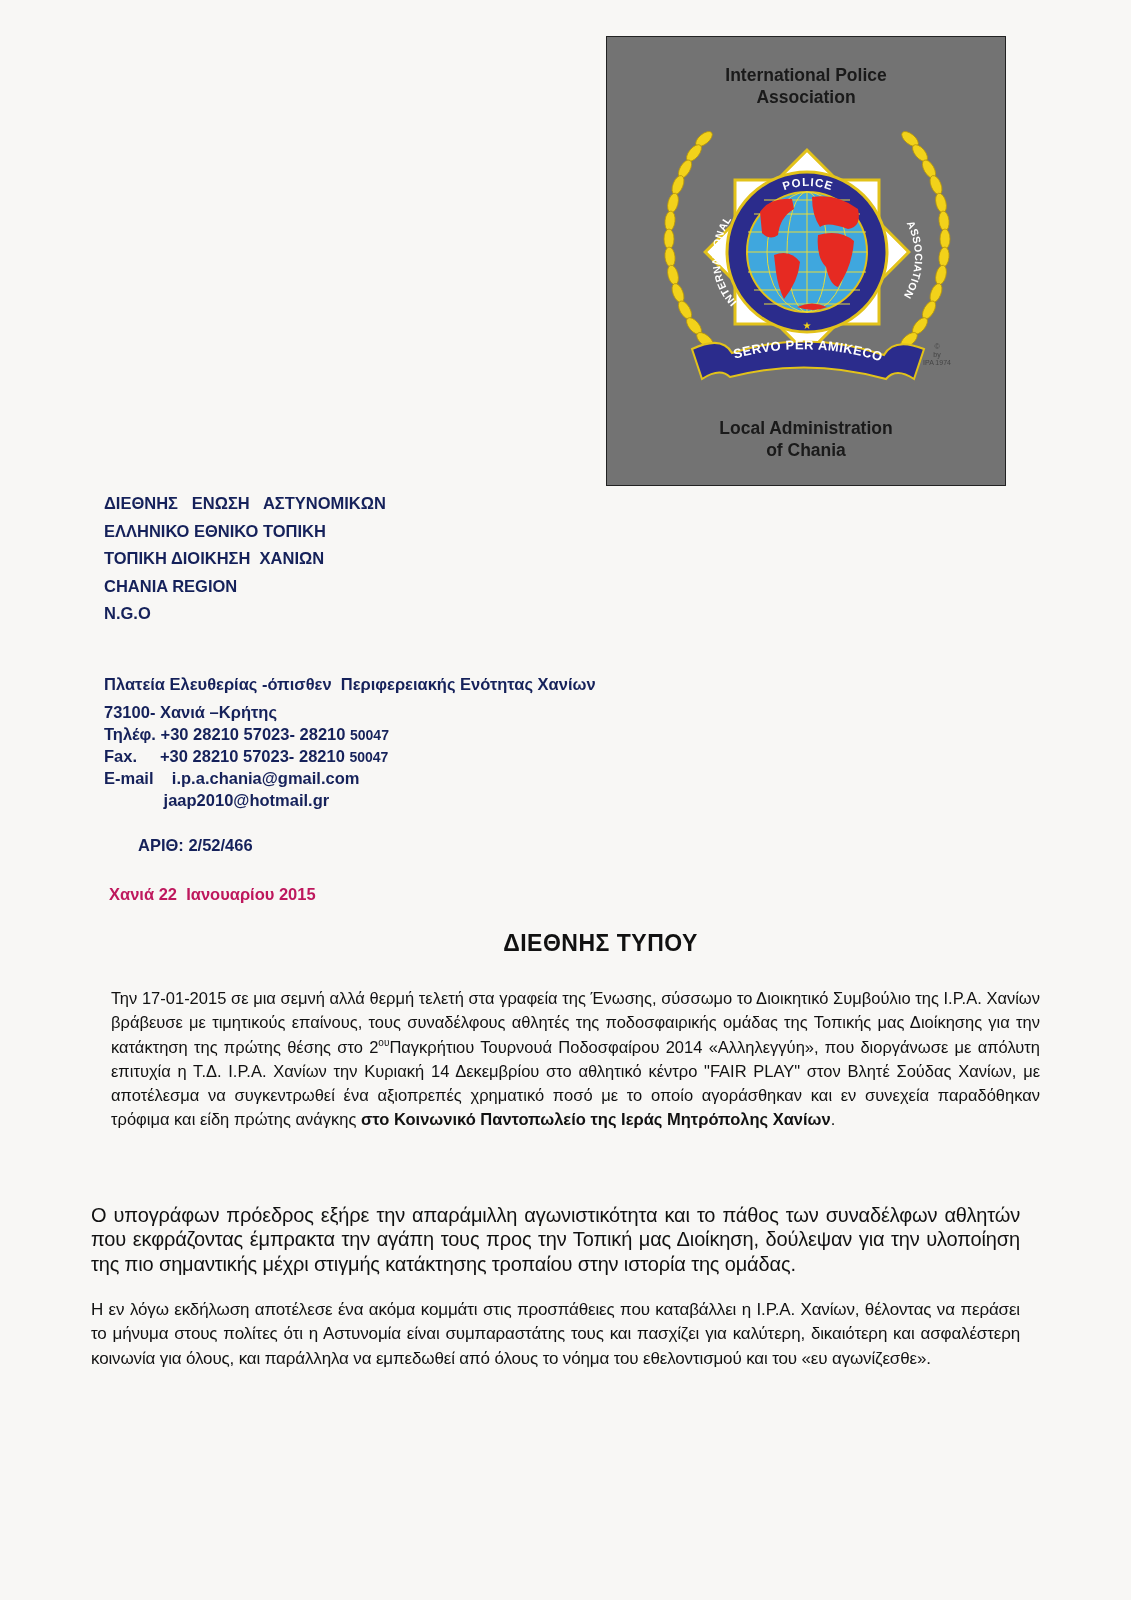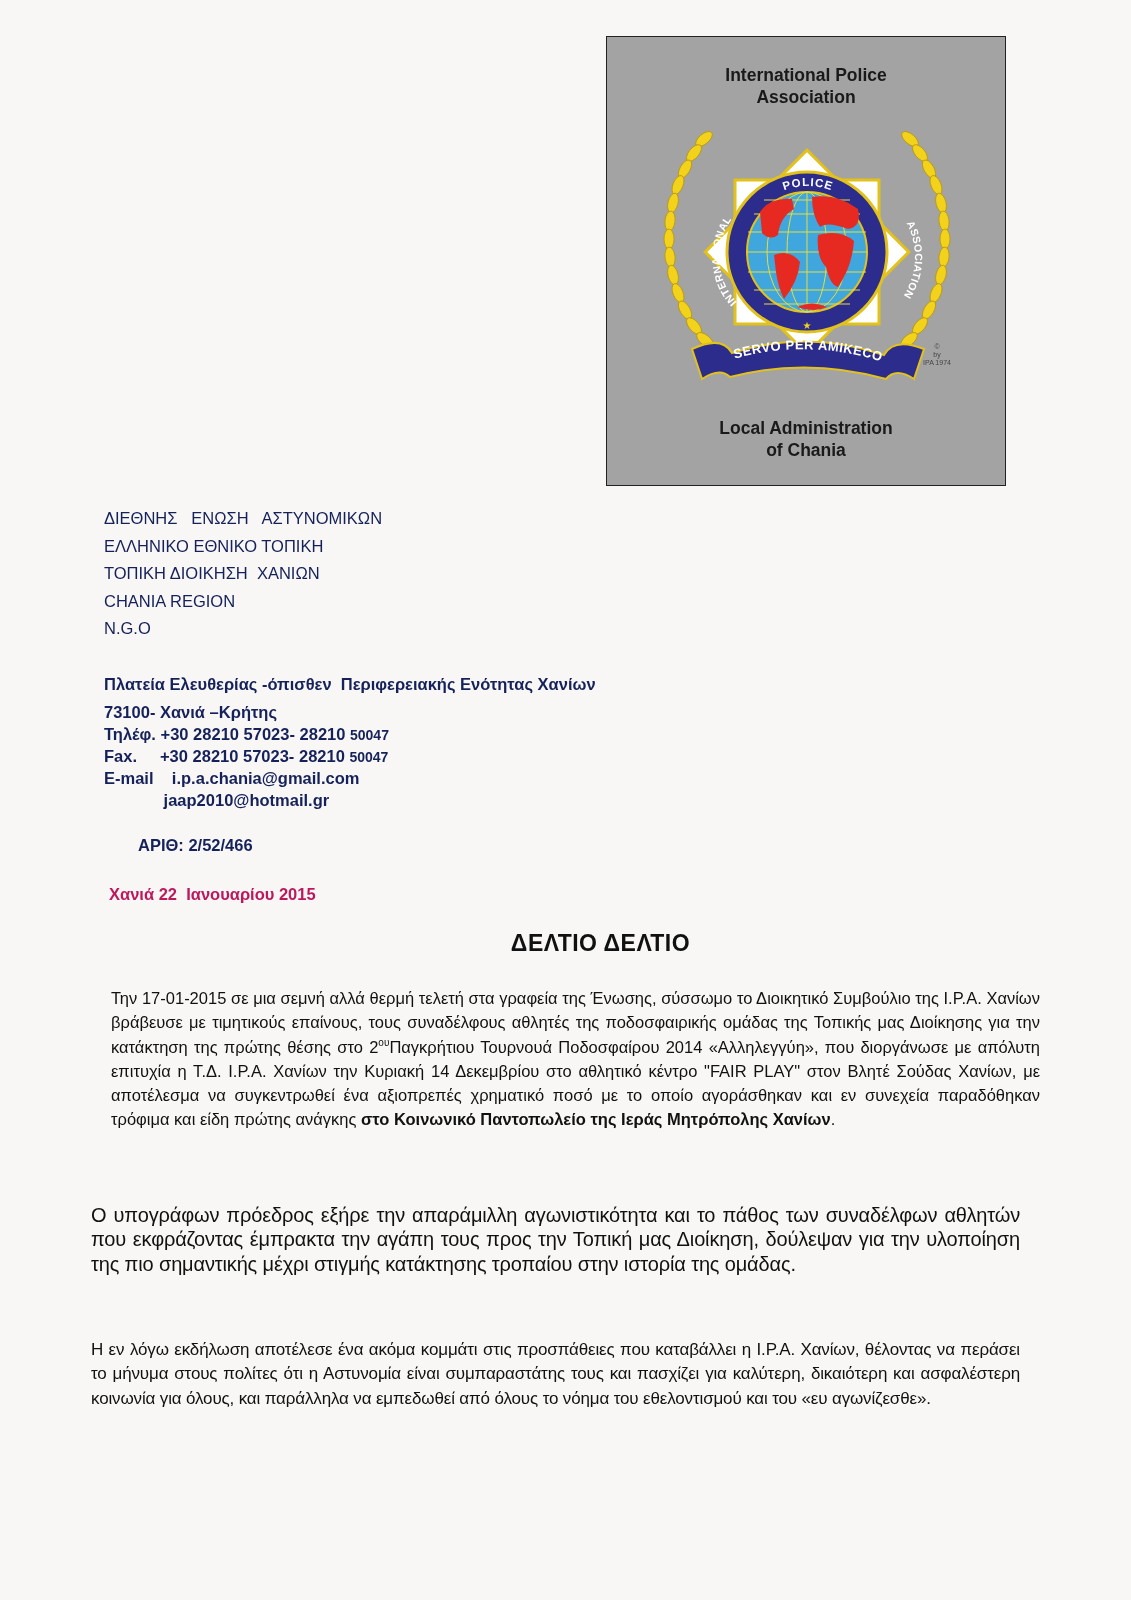--- a/index.html
+++ b/index.html
@@ -8,37 +8,37 @@
     background: #f8f7f5;
     position: relative;
     overflow: hidden;
     font-family: "Liberation Sans", sans-serif;
   }
   .logo-box {
     position: absolute; left: 606px; top: 36px;
     width: 400px; height: 450px;
     box-sizing: border-box;
     border: 1.5px solid #222;
-    background: #a3a3a3;
+    background: #737373;
   }
   .logo-title {
     position: absolute; left: 0; right: 0; top: 27px;
     text-align: center; font-weight: bold; font-size: 17.5px;
     color: #1a1a1a; line-height: 22px;
   }
   .logo-footer {
     position: absolute; left: 0; right: 0; top: 380px;
     text-align: center; font-weight: bold; font-size: 17.5px;
     color: #1a1a1a; line-height: 22px;
   }
   .emblem { position: absolute; left: 45px; top: 80px; width: 310px; height: 280px; }
 
   .org {
     position: absolute; left: 104px; top: 493px;
-    color: #15215a; font-weight: normal; font-size: 16.5px; margin-top: 15px;
+    color: #15215a; font-weight: bold; font-size: 16.5px;
   }
   .org div { height: 27.5px; line-height: 20px; white-space: pre; }
 
   .contact {
     position: absolute; left: 104px; top: 674px;
     color: #15215a; font-weight: bold; font-size: 16.5px;
   }
   .contact .addr { line-height: 20px; height: 28px; white-space: pre; }
   .contact .line { line-height: 20px; height: 22px; white-space: pre; }
   .contact .small { font-size: 14px; }
@@ -54,21 +54,21 @@
   }
   .title span { display:inline-block; margin-left: 70px; }
 
   .para {
     position: absolute; left: 91px; width: 929px;
     font-size: 16.5px; color: #111; line-height: 24.3px;
     text-align: justify; text-align-last: left;
   }
   .p1 { top: 986px; margin-left: 20px; }
   .p2 { top: 1203px; font-family: "Liberation Sans Narrow", "Liberation Sans", sans-serif; font-size: 20px; letter-spacing: -0.15px; }
-  .p3 { top: 1298px; font-family: "Liberation Sans Narrow", "Liberation Sans", sans-serif; font-size: 17px; letter-spacing: -0.15px; margin-top: 40px; }
+  .p3 { top: 1298px; font-family: "Liberation Sans Narrow", "Liberation Sans", sans-serif; font-size: 17px; letter-spacing: -0.15px; }
   .para b { font-weight: bold; }
   sup { font-size: 10px; vertical-align: 7px; line-height: 0; }
 </style>
 </head>
 <body>
 
 <div class="logo-box">
   <div class="logo-title">
     <div>International Police</div>
     <div>Association</div>
@@ -187,19 +187,19 @@
   <div class="line">73100- Χανιά –Κρήτης</div>
   <div class="line"><span>Τηλέφ.</span><span> +30 28210 57023- 28210 </span><span class="small">50047</span></div>
   <div class="line"><span>Fax.</span><span>     +30 28210 57023- 28210 </span><span class="small">50047</span></div>
   <div class="line"><span>E-mail</span><span>    i.p.a.chania@gmail.com</span></div>
   <div class="line">             jaap2010@hotmail.gr</div>
 </div>
 
 <div class="ref">ΑΡΙΘ: 2/52/466</div>
 <div class="date">Χανιά 22  Ιανουαρίου 2015</div>
 
-<div class="title"><span>ΔΕΛΤΙΟ ΔΕΛΤΙΟ</span></div>
+<div class="title"><span>ΔΙΕΘΝΗΣ ΤΥΠΟΥ</span></div>
 
 <div class="para p1"><span>Την 17-01-2015 σε μια σεμνή αλλά θερμή τελετή στα γραφεία της Ένωσης, σύσσωμο το Διοικητικό Συμβούλιο της Ι.Ρ.Α. Χανίων  βράβευσε  με τιμητικούς επαίνους, τους συναδέλφους αθλητές της ποδοσφαιρικής ομάδας της Τοπικής μας Διοίκησης  για την κατάκτηση  της πρώτης θέσης στο 2</span><sup>ου</sup><span>Παγκρήτιου Τουρνουά Ποδοσφαίρου 2014 «Αλληλεγγύη», που διοργάνωσε με απόλυτη επιτυχία η Τ.Δ. Ι.Ρ.Α. Χανίων την Κυριακή 14 Δεκεμβρίου στο αθλητικό κέντρο "FAIR PLAY" στον Βλητέ Σούδας Χανίων, με αποτέλεσμα να συγκεντρωθεί ένα αξιοπρεπές χρηματικό ποσό με το οποίο αγοράσθηκαν και εν συνεχεία παραδόθηκαν τρόφιμα και  είδη πρώτης ανάγκης </span><b>στο Κοινωνικό Παντοπωλείο της Ιεράς Μητρόπολης Χανίων</b><span>.</span></div>
 
 <div class="para p2">Ο υπογράφων πρόεδρος εξήρε την απαράμιλλη αγωνιστικότητα και το πάθος των συναδέλφων αθλητών  που εκφράζοντας έμπρακτα την αγάπη τους προς την Τοπική μας Διοίκηση, δούλεψαν για την υλοποίηση της πιο σημαντικής μέχρι στιγμής κατάκτησης τροπαίου στην ιστορία της ομάδας.</div>
 
 <div class="para p3">Η εν λόγω εκδήλωση αποτέλεσε ένα ακόμα κομμάτι στις προσπάθειες που καταβάλλει η Ι.Ρ.Α. Χανίων, θέλοντας να περάσει το μήνυμα στους πολίτες ότι η Αστυνομία είναι συμπαραστάτης τους και πασχίζει για καλύτερη, δικαιότερη και ασφαλέστερη κοινωνία για όλους, και παράλληλα να εμπεδωθεί από όλους το νόημα του εθελοντισμού και του  «ευ αγωνίζεσθε».</div>
 
 </body></html>

